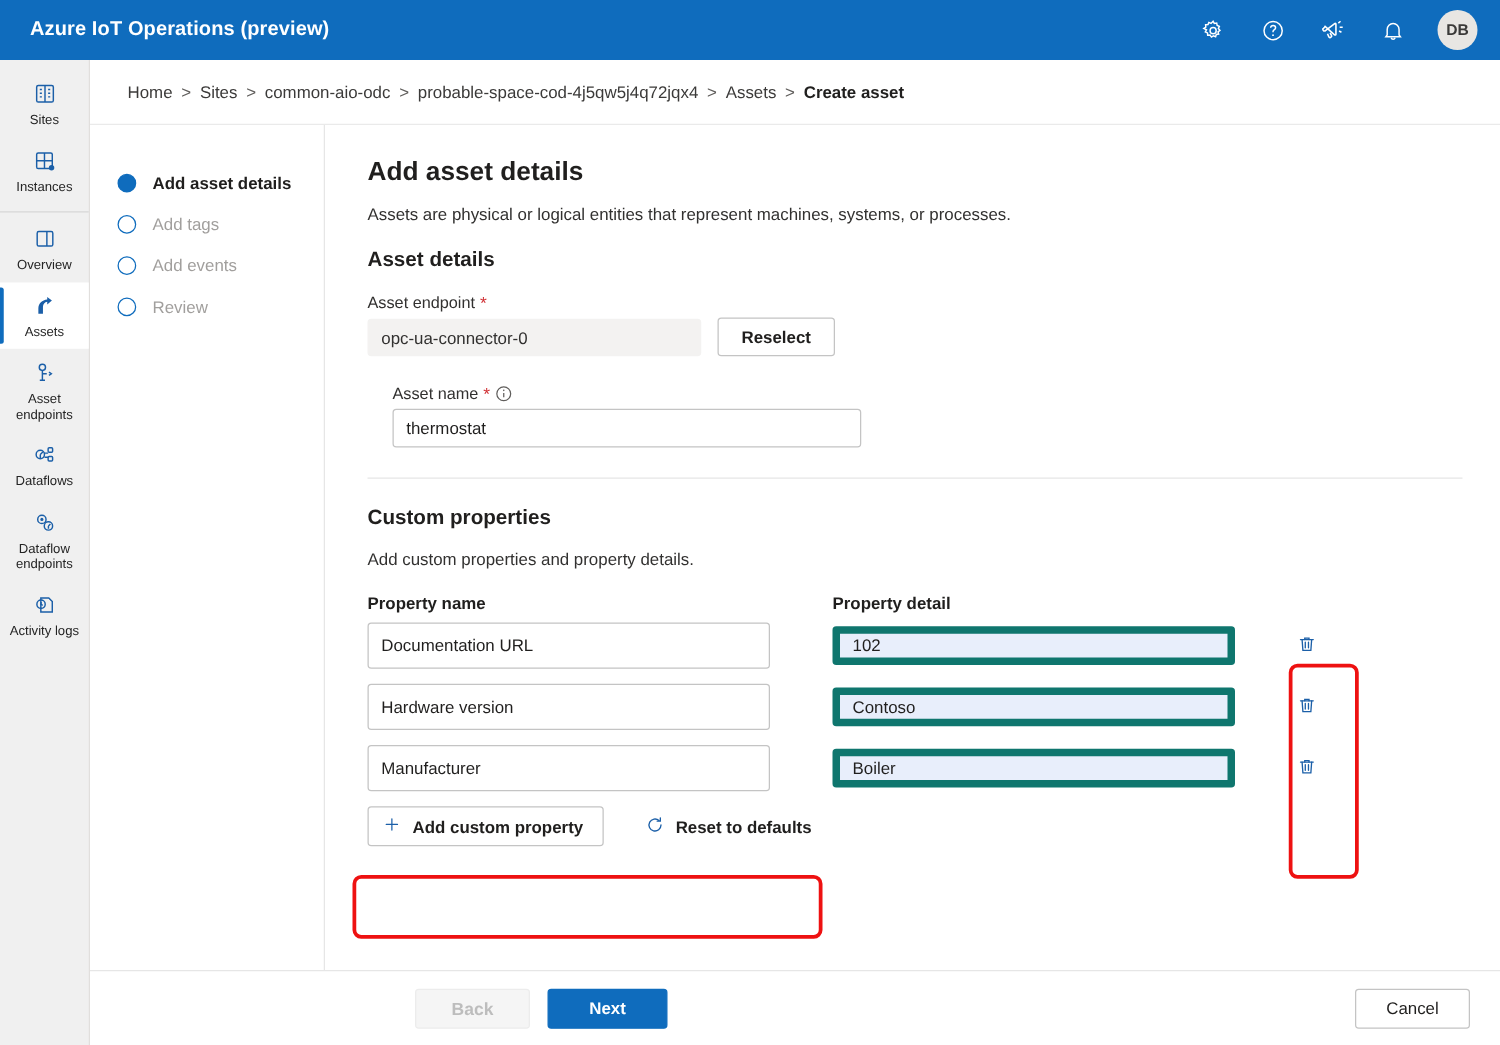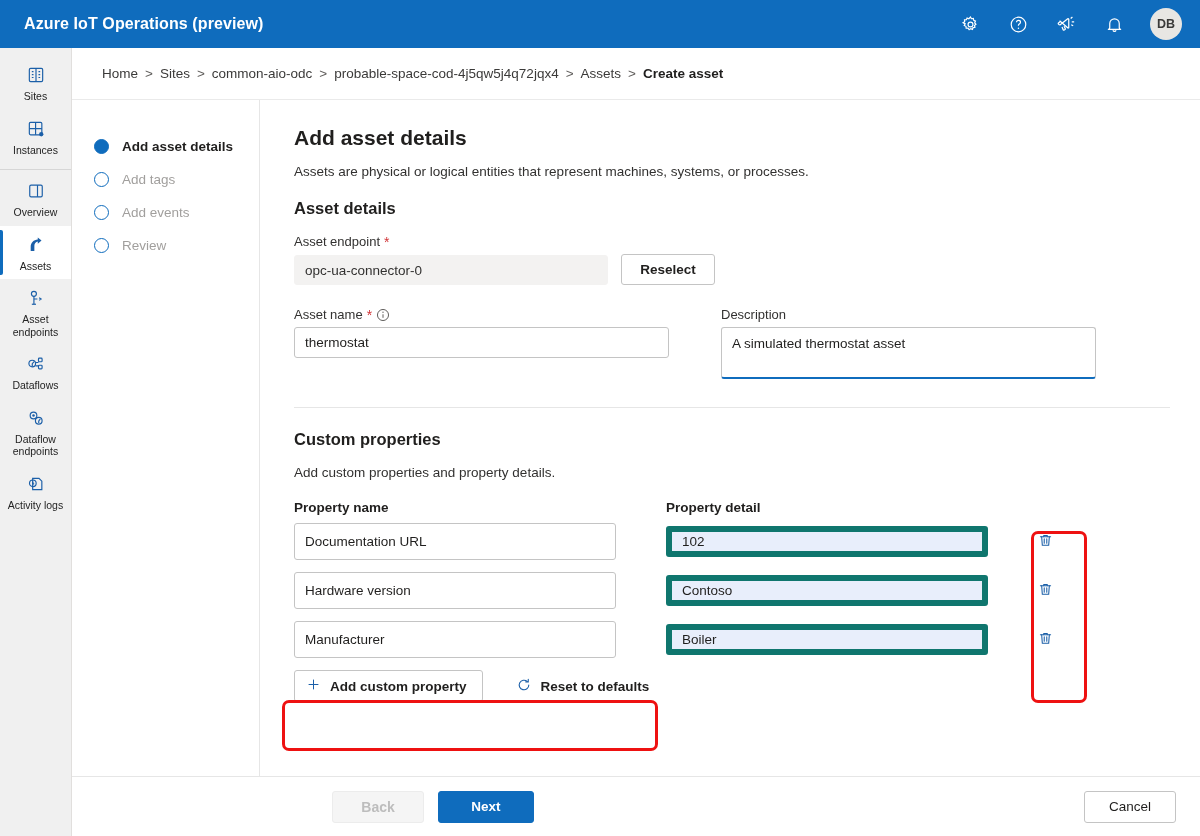--- a/index.html
+++ b/index.html
@@ -123,31 +123,31 @@
   .info-icon { width: 14px; height: 14px; display: inline-flex; cursor: pointer; }
 
   .row-endpoint { display: flex; align-items: flex-end; gap: 13px; margin-bottom: 22px; }
   .input {
     height: 30px; border: 1px solid #c4c4c4; border-radius: 3px;
     background: #ffffff; padding: 0 10px;
     font-size: 13.5px; font-family: "Liberation Sans", sans-serif; color: #201f1e;
     outline: none;
   }
   .input.disabled { background: #f3f2f1; border-color: #f3f2f1; color: #323130; }
-  .input-endpoint { width: 314px; }
+  .input-endpoint { width: 267px; }
   .btn {
     height: 31px; min-width: 94px;
     border: 1px solid #c4c4c4; border-radius: 3px;
     background: #ffffff; color: #201f1e;
     font-size: 13.5px; font-weight: bold;
     font-family: "Liberation Sans", sans-serif;
     cursor: pointer; padding: 0 2px;
   }
 
-  .two-col { display: flex; gap: 52px; align-items: flex-start; margin-bottom: 8px; }
+  .two-col { display: flex; align-items: flex-start; margin-bottom: 8px; margin-left: 20px; }
   .col-name { width: 375px; }
   .col-desc { width: 375px; }
   .input-name { width: 375px; height: 31px; }
   .textarea {
     width: 375px; height: 52px; resize: none;
     border: 1px solid #c4c4c4; border-bottom: 2px solid #0f6cbd;
     border-radius: 3px; padding: 7px 10px;
     font-size: 13.5px; font-family: "Liberation Sans", sans-serif; color: #201f1e;
     outline: none; line-height: 17px;
   }
@@ -432,26 +432,20 @@
                   <svg width="14" height="14" viewBox="0 0 24 24" fill="none" stroke="#605e5c" stroke-width="1.7">
                     <circle cx="12" cy="12" r="9.5"></circle>
                     <path d="M12 10.8v6"></path>
                     <circle cx="12" cy="7.3" r="1.1" fill="#605e5c" stroke="none"></circle>
                   </svg>
                 </span>
               </div>
               <input class="input input-name" type="text" value="thermostat" style="">
             </div>
 
-            <div class="col-desc">
-              <div class="field-label">
-                <span>Description</span>
-              </div>
-              <textarea class="textarea" style="">A simulated thermostat asset</textarea>
-            </div>
           </div>
 
           <div class="divider"></div>
 
           <h2 class="section">Custom properties</h2>
           <p class="subtitle">Add custom properties and property details.</p>
 
           <div class="prop-headers">
             <div class="ph ph-name">Property name</div>
             <div class="ph ph-detail">Property detail</div>

